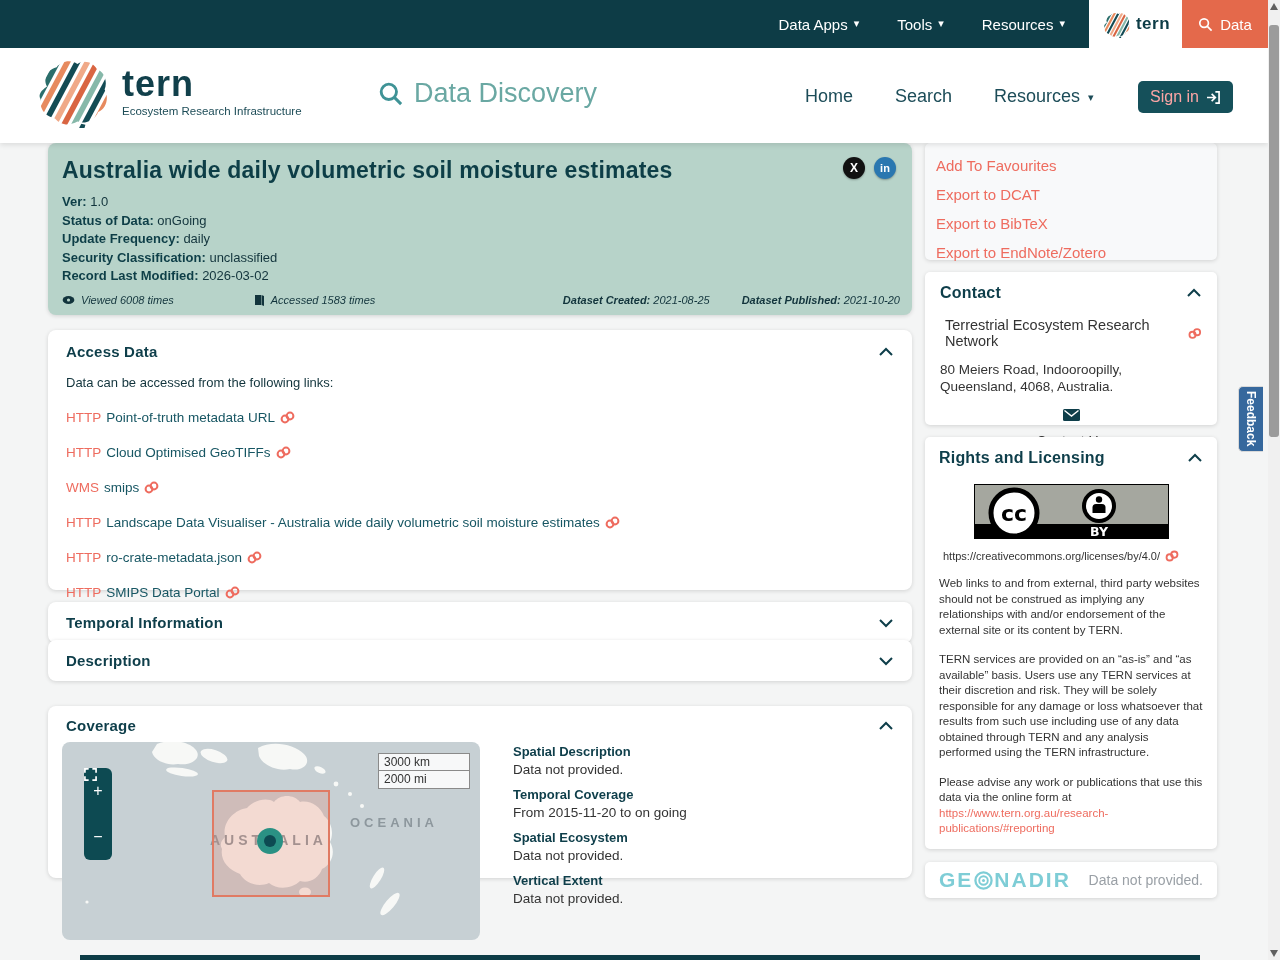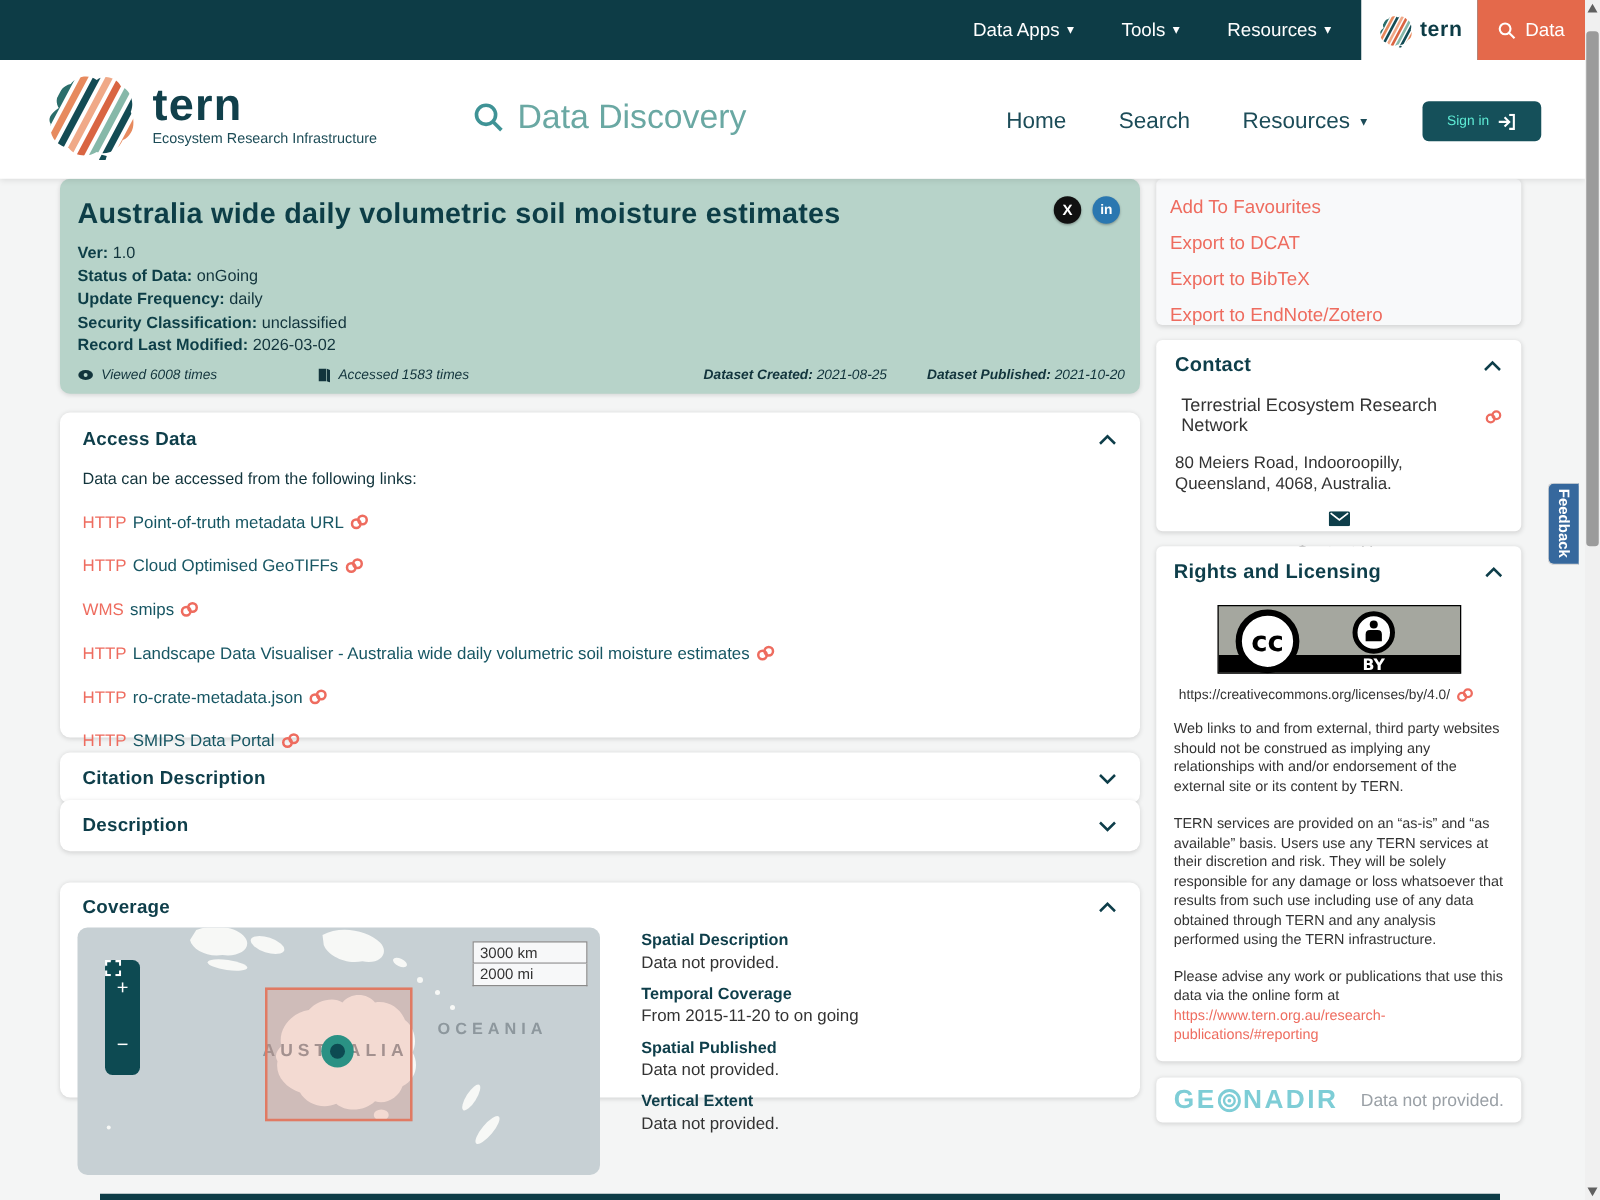--- a/index.html
+++ b/index.html
@@ -17,21 +17,21 @@
 
   
   .header { position:absolute; left:0; top:48px; width:1268px; height:95px; background:#ffffff; box-shadow:0 2px 5px rgba(0,0,0,.10); z-index:10; }
   .logo-block { position:absolute; left:30px; top:8px; display:flex; align-items:center; }
   .logo-word { margin-left:10px; }
   .logo-word .tern-big { font-size:36px; font-weight:800; color:#11404b; letter-spacing:1px; line-height:34px; }
   .logo-word .tern-sub { font-size:11.5px; color:#1d4c57; margin-top:4px; }
   .app-title { position:absolute; left:378px; top:30px; display:flex; align-items:center; gap:10px; color:#6aa8a3; font-size:27px; }
   .header-nav { position:absolute; left:805px; top:38px; display:flex; gap:42px; font-size:18px; color:#1c4c58; }
   .header-nav span { cursor:pointer; display:flex; align-items:center; gap:8px; }
-  .signin-btn { position:absolute; left:1138px; top:33px; width:95px; height:32px; background:#15505a; border-radius:5px; color:#5eead4; font-size:11px; display:flex; align-items:center; justify-content:center; gap:7px; cursor:pointer; }
+  .signin-btn { position:absolute; left:1138px; top:33px; width:95px; height:32px; background:#15505a; border-radius:5px; color:#fca5a5; font-size:16px; display:flex; align-items:center; justify-content:center; gap:7px; cursor:pointer; }
 
   
   .card { background:#fff; border-radius:6px; box-shadow:0 1px 4px rgba(0,0,0,.14); position:absolute; }
 
   
   .ds-card { left:48px; top:143px; width:864px; height:172px; background:#b7d3c9; border-radius:8px; padding:14px 8px 8px 14px; }
   .ds-title { font-size:23px; font-weight:800; color:#0d3e47; letter-spacing:.2px; }
   .ds-meta { margin-top:9px; font-size:13px; color:#12343c; line-height:18.5px; }
   .ds-meta b { color:#0d3e47; }
   .ds-social { position:absolute; right:16px; top:14px; display:flex; gap:9px; }
@@ -322,21 +322,21 @@
     <span class="proto">HTTP</span>
     <span class="linkname">SMIPS Data Portal</span>
     <svg width="15" height="13" viewBox="0 0 15 13">
         <circle cx="5" cy="8" r="3.4" fill="none" stroke="#ee6c5f" stroke-width="2"></circle>
         <circle cx="10" cy="5" r="3.4" fill="none" stroke="#ee6c5f" stroke-width="2"></circle>
       </svg>
   </div>
 </div>
 
 <div class="card fold-card" style="top:602px;">
-  <span class="sec-title">Citation Description</span>
+  <span class="sec-title">Temporal Information</span>
   <svg class="chev" width="16" height="10" viewBox="0 0 16 10">
       <polyline points="2,2 8,8 14,2" fill="none" stroke="#0e3e4a" stroke-width="2"></polyline>
     </svg>
 </div>
 
 <div class="card fold-card" style="top:640px;gap:44px;">
   <span class="sec-title">Description</span>
   <svg class="chev" width="16" height="10" viewBox="0 0 16 10">
       <polyline points="2,2 8,8 14,2" fill="none" stroke="#0e3e4a" stroke-width="2"></polyline>
     </svg>
@@ -387,21 +387,21 @@
       <div class="scale-row">3000 km</div>
       <div class="scale-row">2000 mi</div>
     </div>
   </div>
 
   <div class="cov-fields">
     <div class="cov-label" style="margin-top:0;">Spatial Description</div>
     <div class="cov-value">Data not provided.</div>
     <div class="cov-label">Temporal Coverage</div>
     <div class="cov-value">From 2015-11-20 to on going</div>
-    <div class="cov-label">Spatial Published</div>
+    <div class="cov-label">Spatial Ecosystem</div>
     <div class="cov-value">Data not provided.</div>
     <div class="cov-label">Vertical Extent</div>
     <div class="cov-value">Data not provided.</div>
   </div>
 </div>
 
 <div class="card contact-card">
   <div class="sec-head">
     <span class="sec-title" style="font-size:16px;">Contact</span>
     <svg class="chev" width="16" height="10" viewBox="0 0 16 10">

